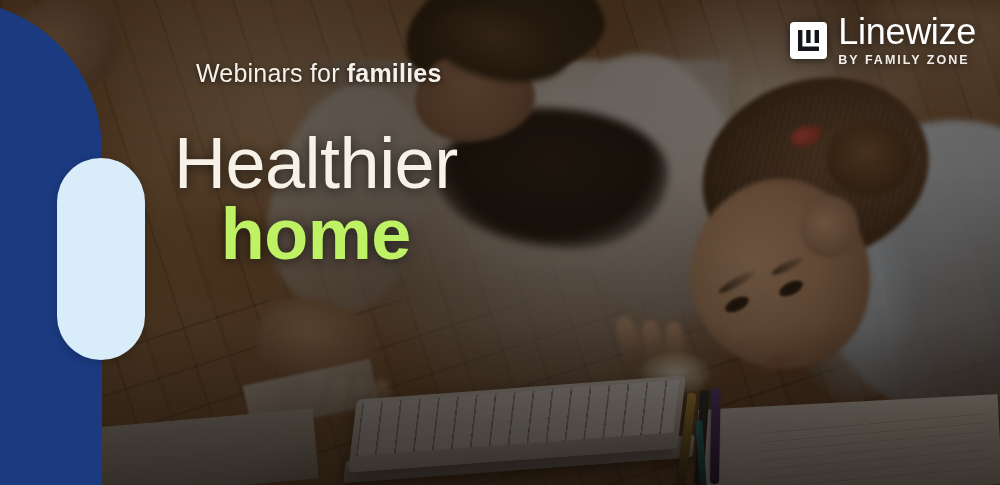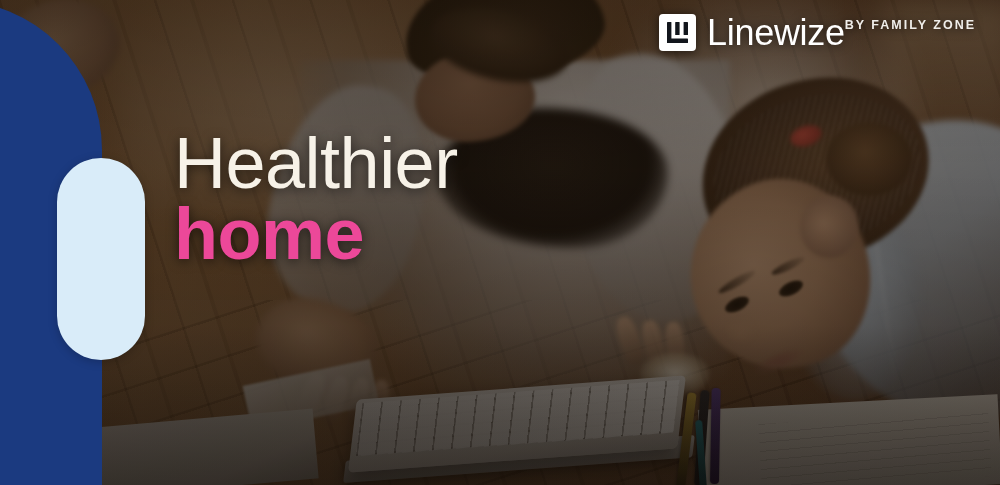--- a/index.html
+++ b/index.html
@@ -328,21 +328,21 @@
     display:flex; align-items:center; gap:11px;
     filter:drop-shadow(0 1px 5px rgba(0,0,0,.6));
   }
   .logo-mark{
     width:37px; height:37px; border-radius:4px;
     background:#ffffff;
     display:flex; align-items:center; justify-content:center;
     flex:none;
   }
   .logo-mark svg{ display:block; }
-  .logo-text{ display:flex; flex-direction:row; align-items:flex-start; }
+  .logo-text{ display:flex; flex-direction:column; align-items:flex-start; }
   .logo-word{
     font-size:36px; line-height:1;
     font-weight:400; letter-spacing:-.3px;
     color:#ffffff;
   }
   .logo-sub{
     margin-top:4px;
     font-size:12.5px; line-height:1;
     letter-spacing:2.0px; font-weight:700;
     color:#f0eeea;
@@ -410,24 +410,25 @@
     <div class="paper-left"></div>
     <div class="desk-shadow"></div>
   </div>
 
   <div class="scrim"></div>
   <div class="scrim-v"></div>
 
   <div class="navy" style="background: rgb(27, 58, 128);"></div>
   <div class="pill" style="background: rgb(217, 236, 249);"></div>
 
+  <div class="eyebrow"><span>Webinars for </span><span class="b">families</span></div>
 
   <div class="headline" style="color: rgb(247, 242, 232);">
     <span class="hl-line">Healthier</span>
-    <span class="hl-line blue" style="color: #ec4899;">home</span>
+    <span class="hl-line blue" style="color: #bef264; text-align: center;">home</span>
   </div>
 
   <div class="logo">
     <div class="logo-mark">
       <svg width="25" height="25" viewBox="0 0 25 25" aria-hidden="true">
         <g fill="#12161c">
           <rect x="2" y="2" width="4.4" height="21" rx="0.6"></rect>
           <rect x="2" y="18.6" width="21" height="4.4" rx="0.6"></rect>
           <rect x="10.2" y="2" width="4.4" height="13" rx="0.6"></rect>
           <rect x="18.6" y="2" width="4.4" height="13" rx="0.6"></rect>

